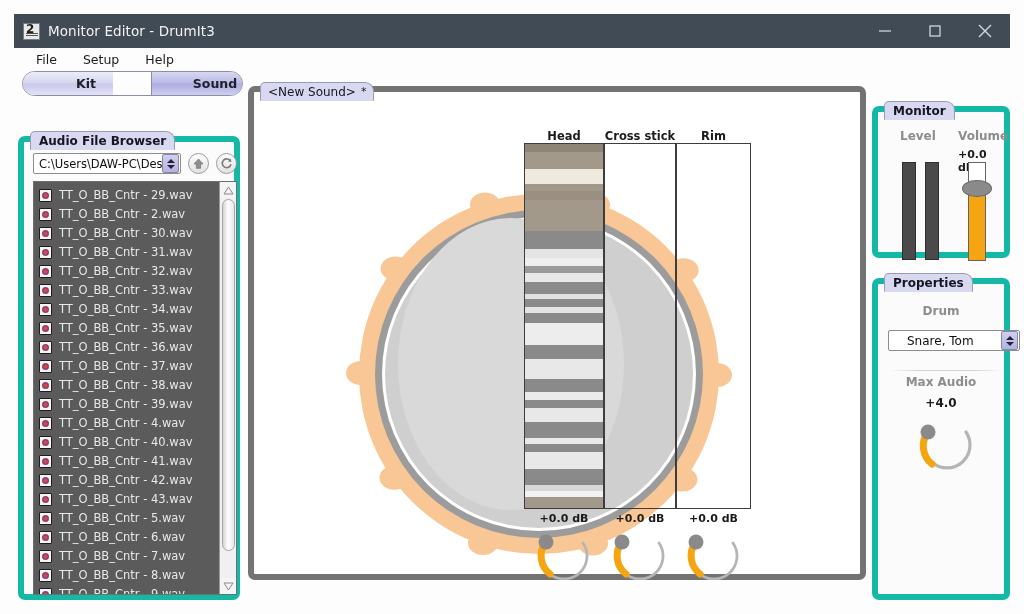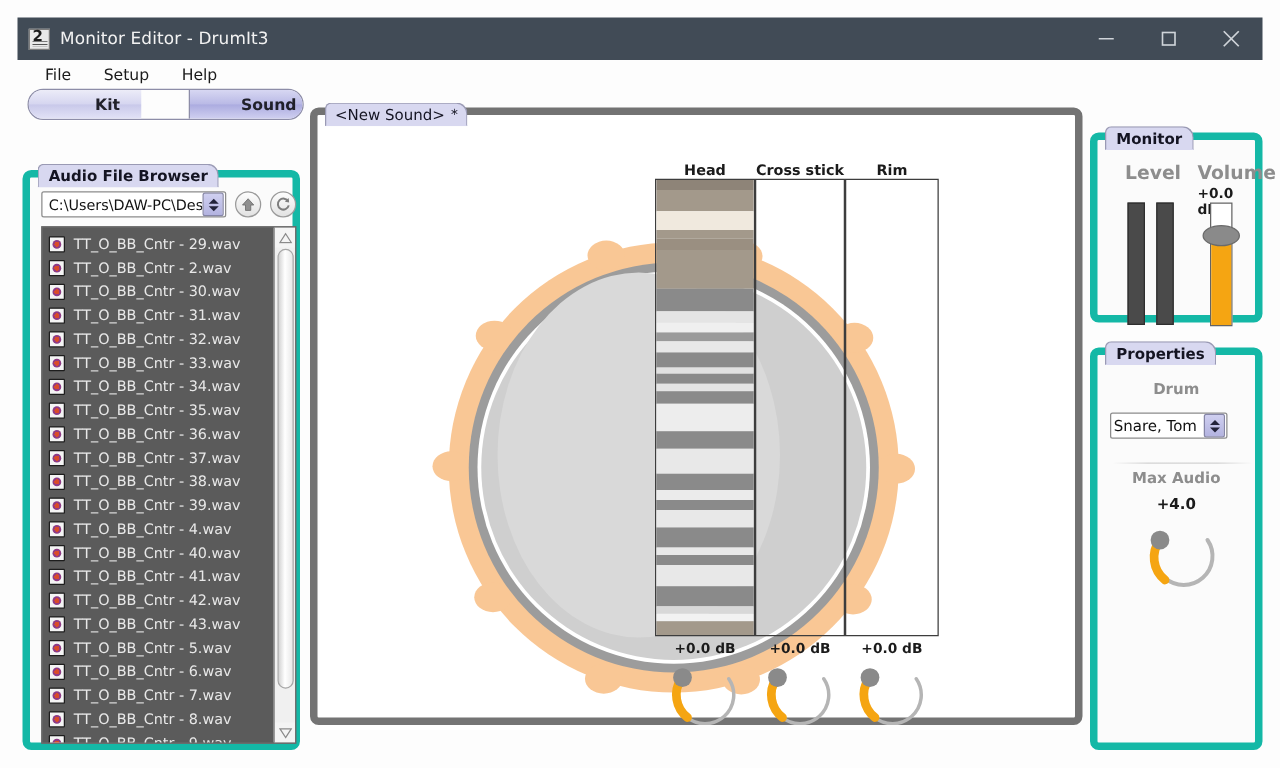--- a/index.html
+++ b/index.html
@@ -162,21 +162,21 @@
   .stripe { width: 100%; }
   .db-label {
     position: absolute; top: 420px; font-size: 11px; font-weight: bold;
     color: #1b1b1b; text-align: center;
   }
   .knob-wrap { position: absolute; top: 434px; width: 62px; height: 54px; }
 
   
   #monitor { left: 872px; top: 86px; width: 138px; height: 152px; }
   .mon-lbl {
-    position: absolute; font-size: 15px; font-weight: bold; color: #8d8d8d;
+    position: absolute; font-size: 12px; font-weight: bold; color: #8d8d8d;
   }
   .meter {
     position: absolute; width: 14px; height: 98px; background: #4a4a4a;
     border: 1px solid #2e2e2e;
   }
   .vol-slot {
     position: absolute; left: 90px; top: 37px; width: 18px; height: 99px;
     background: #ffffff; border: 1px solid #646464;
   }
   .vol-fill {
@@ -190,23 +190,23 @@
   .db-top {
     position: absolute; font-size: 11px; font-weight: bold; color: #1b1b1b;
   }
 
   #properties { left: 872px; top: 258px; width: 138px; height: 322px; }
   .pr-title {
     position: absolute; width: 100%; text-align: center; font-size: 12px;
     font-weight: bold; color: #8d8d8d;
   }
   .drum-select {
-    position: absolute; left: 10px; top: 46px; width: 94px; height: 21px;
+    position: absolute; left: 10px; top: 46px; width: 132px; height: 21px;
     background: #ffffff; border: 1px solid #8c8c8c; border-radius: 2px;
-    display: flex; align-items: center; padding-left: 2px; font-size: 12px; color: #111;
+    display: flex; align-items: center; padding-left: 18px; font-size: 12px; color: #111;
   }
   .drum-select .lbl { flex: 1; }
   .pr-divider {
     position: absolute; left: 12px; top: 86px; width: 112px; height: 1px;
     background: linear-gradient(to right,rgba(0,0,0,0),#d2d2d2 25%,#d2d2d2 75%,rgba(0,0,0,0));
   }
 </style>
 </head>
 <body>
 

